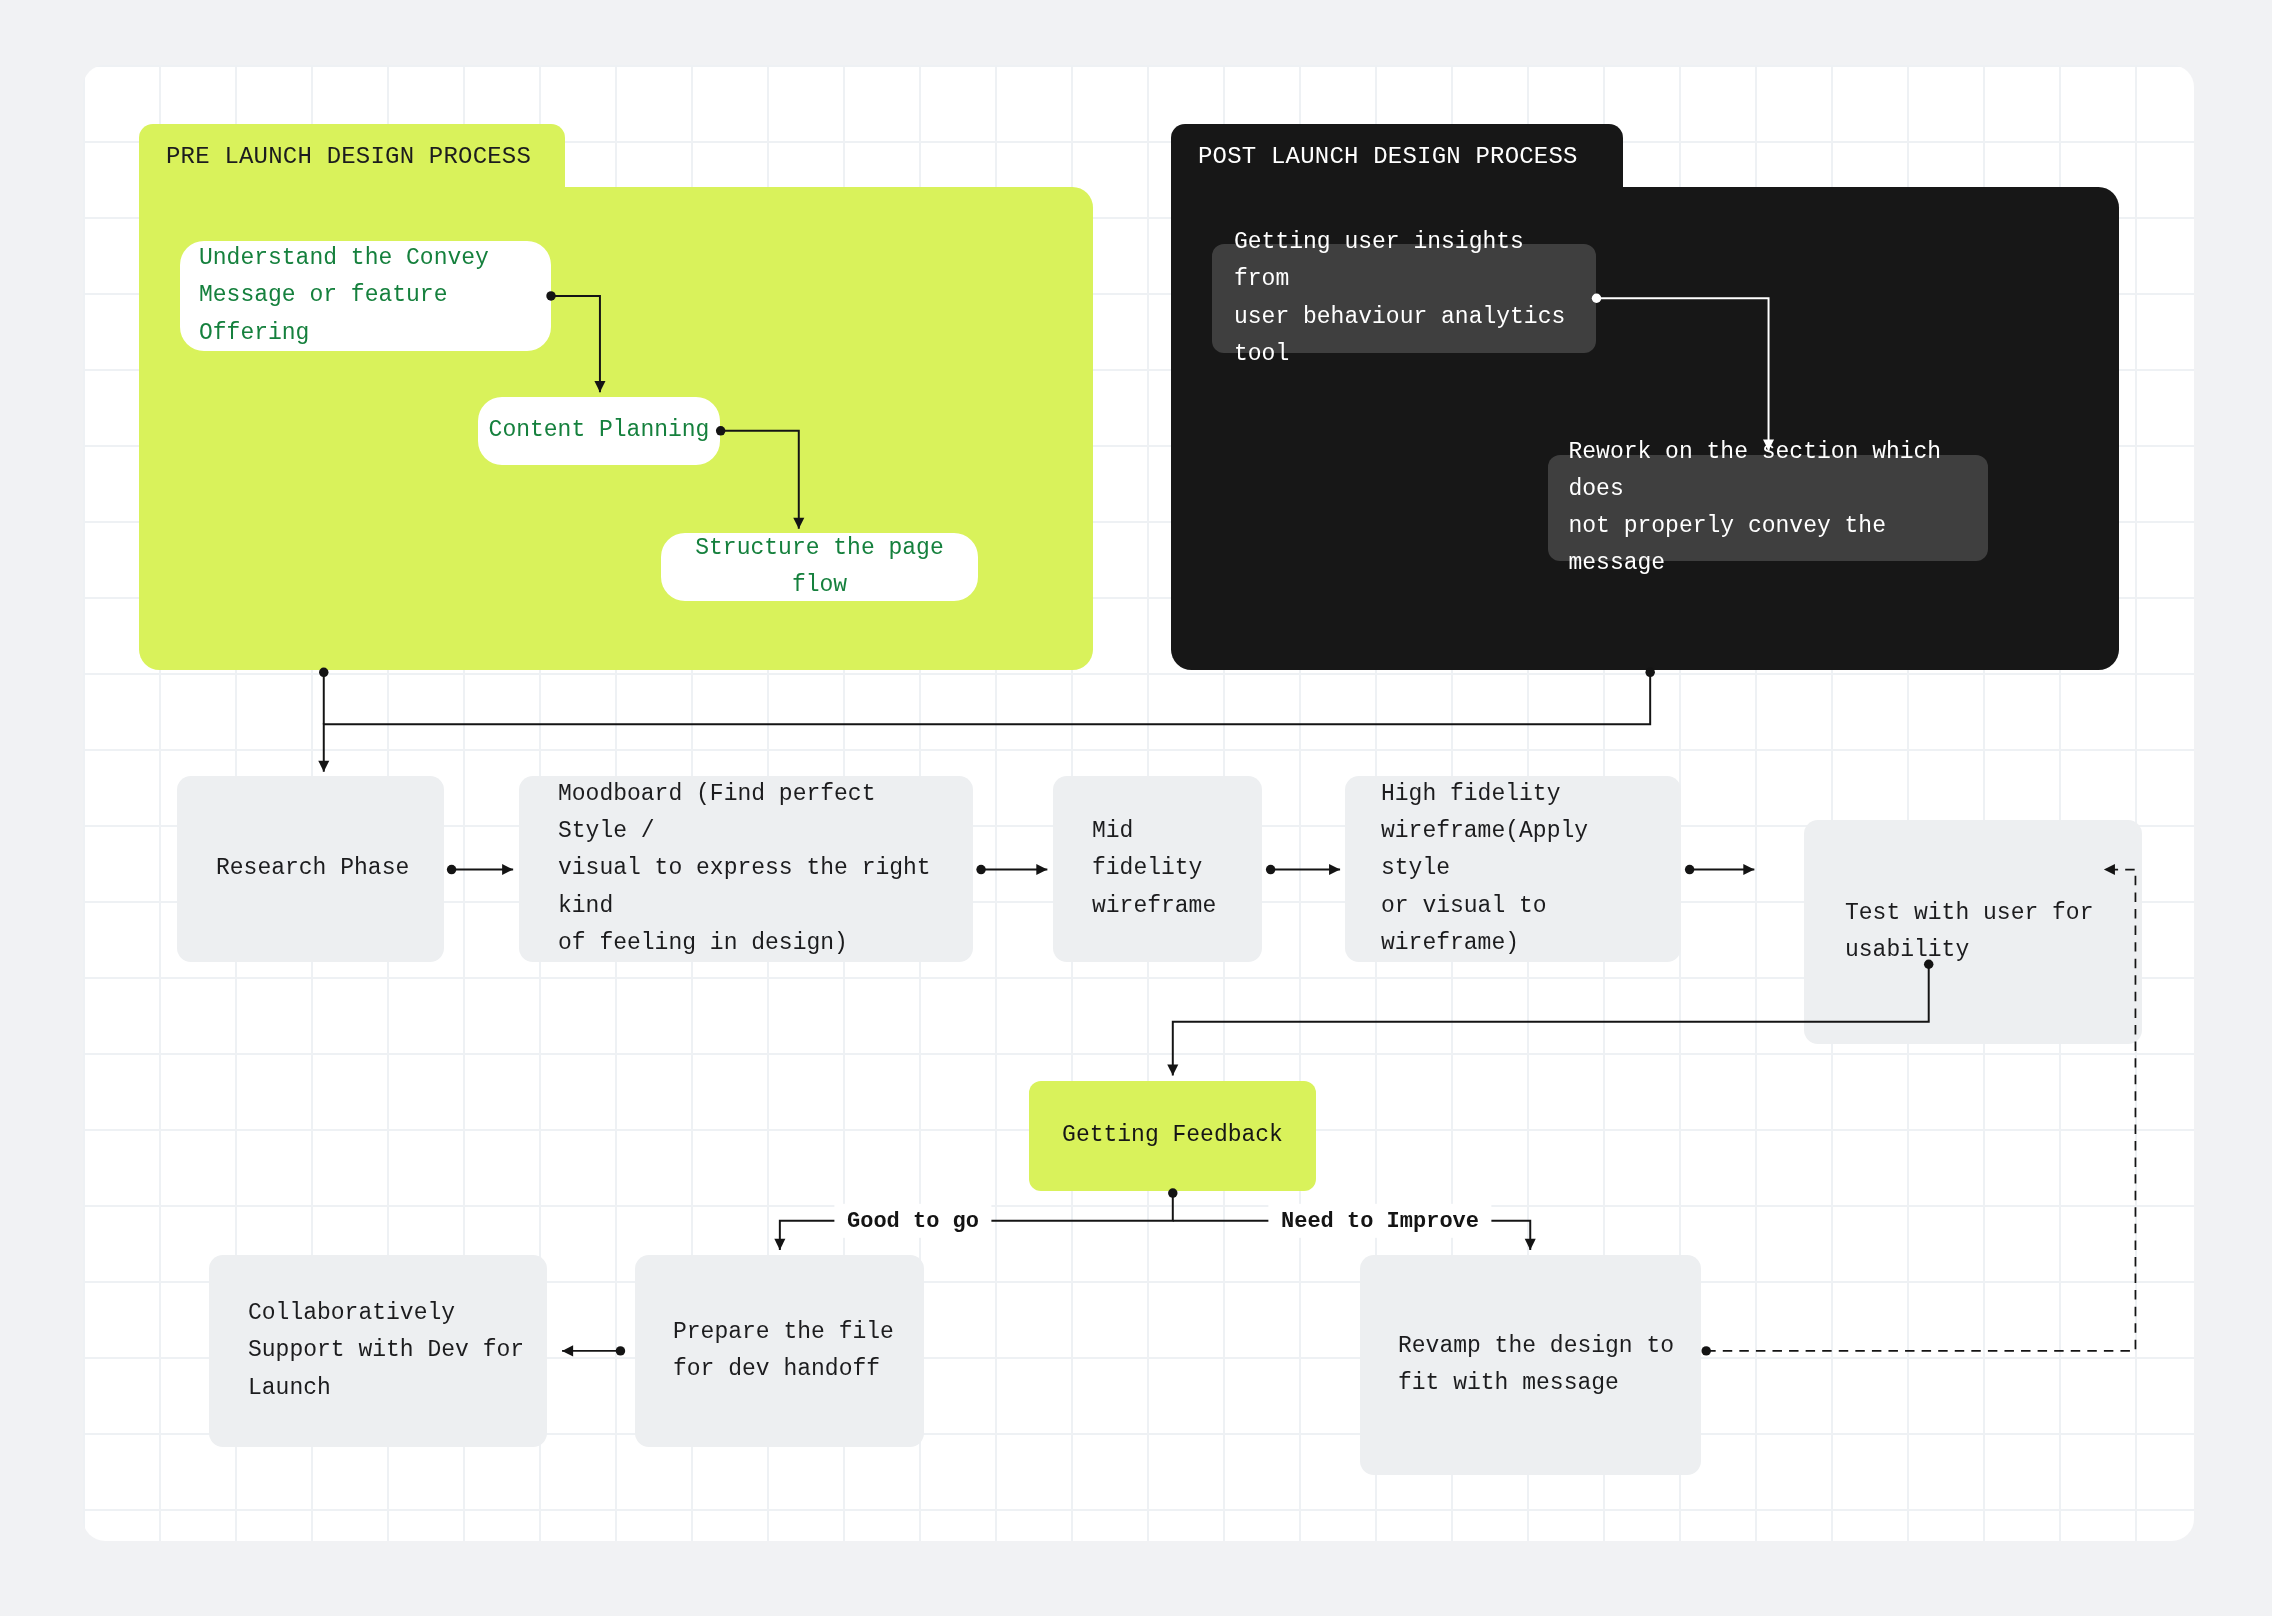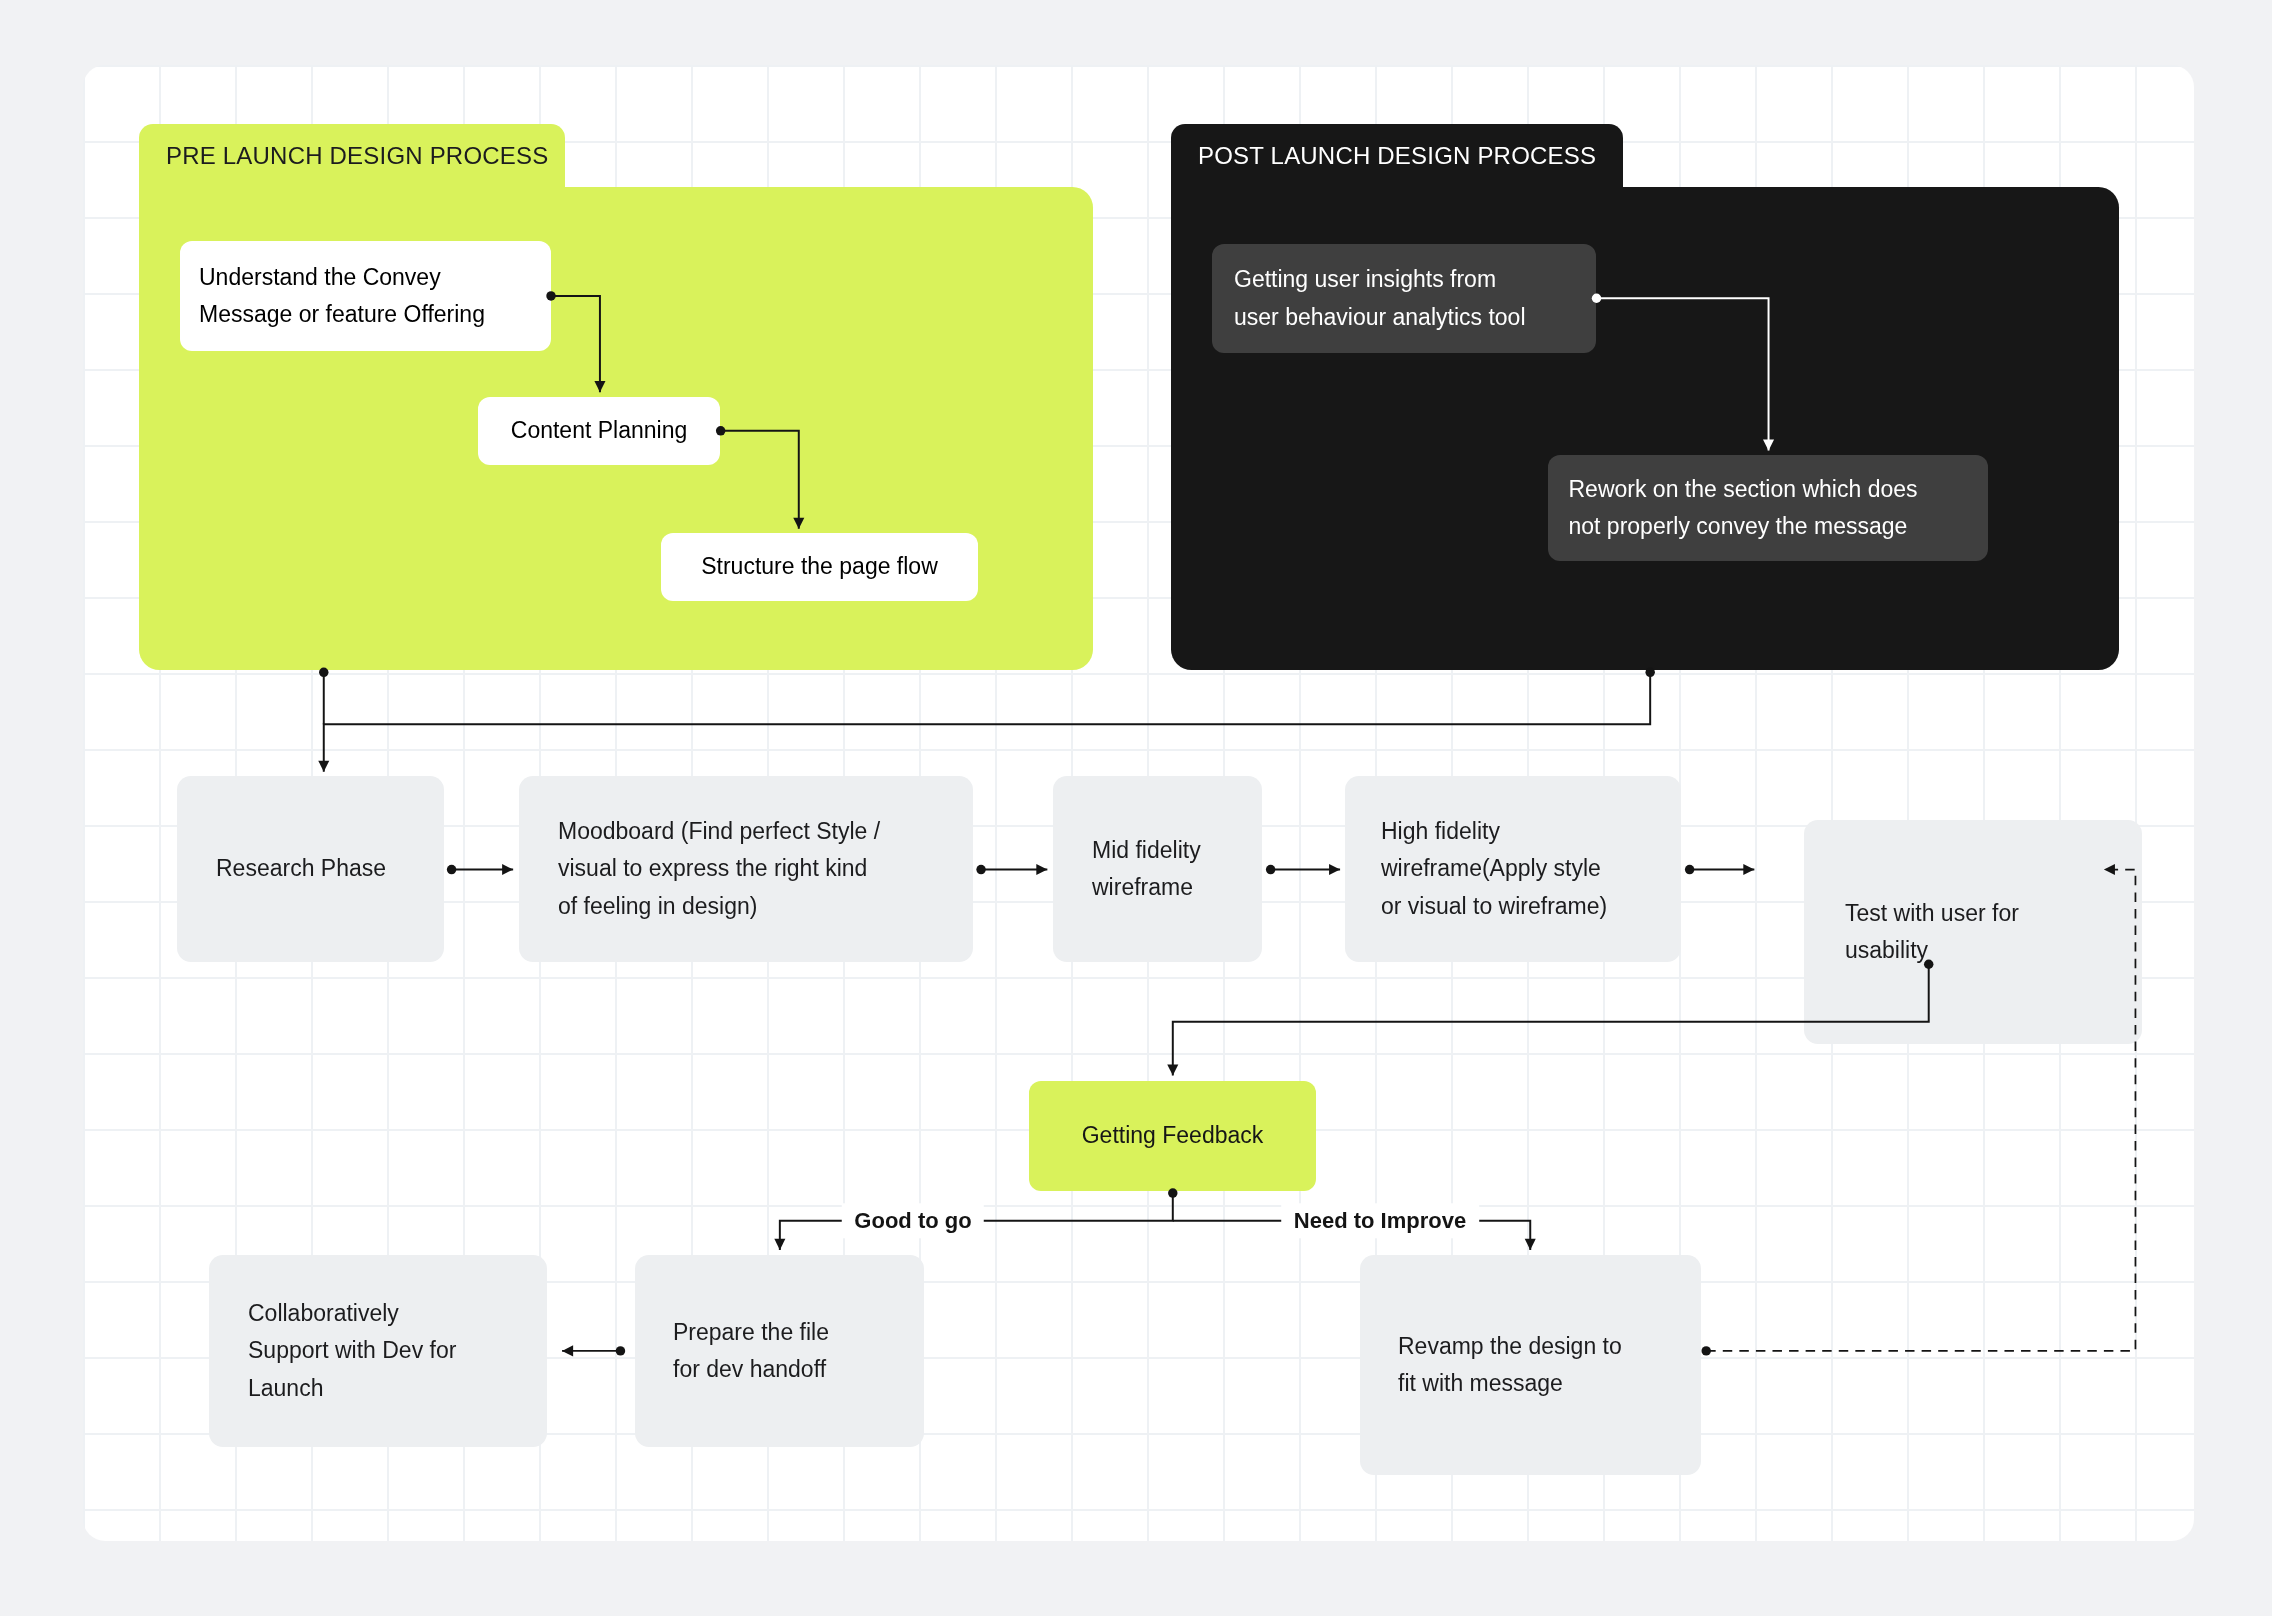--- a/index.html
+++ b/index.html
@@ -1,18 +1,18 @@
 <!DOCTYPE html>
 <html style="font-size:12.6px"><head>
 <meta charset="utf-8">
 <style>
   html,body{margin:0;padding:0;background:#f1f2f4;}
   #page{
     position:relative;width:2273px;height:1616px;overflow:hidden;
-    font-family:Liberation Sans, sans-serif;color:#1c1c1e;
+    font-family:Liberation Mono, monospace;color:#1c1c1e;
     background:#f1f2f4;
   }
   #canvas{
     position:absolute;left:83px;top:65px;width:2111px;height:1476px;
     background-color:#ffffff;border-radius:22px;
     background-image:
       linear-gradient(to right,#eef1f4 1.6px,transparent 1.6px),
       linear-gradient(to bottom,#eef1f4 1.6px,transparent 1.6px);
     background-size:76px 76px;
   }
@@ -22,21 +22,21 @@
     border-radius:14px 14px 0 0;font-size:24px;font-weight:500;letter-spacing:0.2px;
     z-index:2;white-space:nowrap;
   }
   .container-body{position:absolute;border-radius:0 20.5px 20.5px 20.5px;z-index:1;}
   .lime{background:#d9f25b;}
   .dark{background:#171717;}
   .node{
     position:absolute;display:flex;align-items:center;box-sizing:border-box;
     font-size:23px;line-height:1.62;white-space:pre-line;z-index:3;
   }
-  .node.white{background:#ffffff;border-radius:12px;color:#000000;}
+  .node.white{background:#ffffff;border-radius:24px;color:#15803d;}
   .node.darkbox{background:#3f3f3f;border-radius:12px;color:#ffffff;}
   .node.graybox{background:#edeff1;border-radius:14px;color:#1c1c1e;}
   .node.limebox{background:#d9f25b;border-radius:12px;color:#161616;text-align:center;}
   .center{justify-content:center;text-align:center;}
   #connectors{position:absolute;left:0;top:0;width:2273px;height:1616px;z-index:4;pointer-events:none;}
   .branch-label{
     position:absolute;transform:translate(-50%,-50%);z-index:5;
     background:#ffffff;padding:4.7px 12.6px;font-size:22px;font-weight:600;color:#141414;
     white-space:nowrap;
   }

